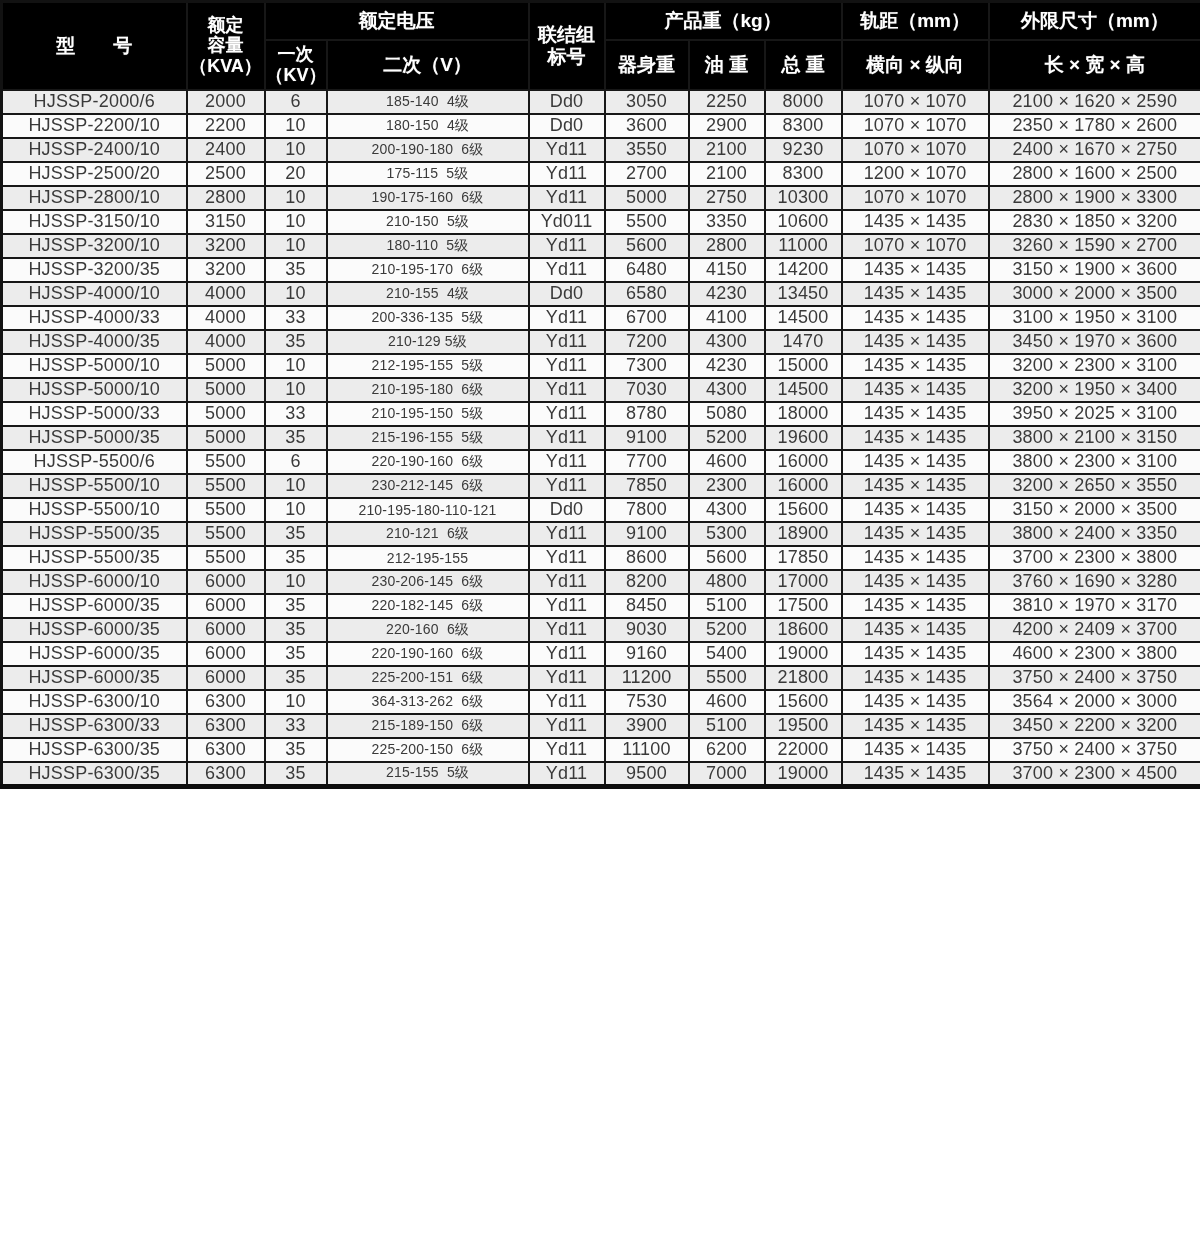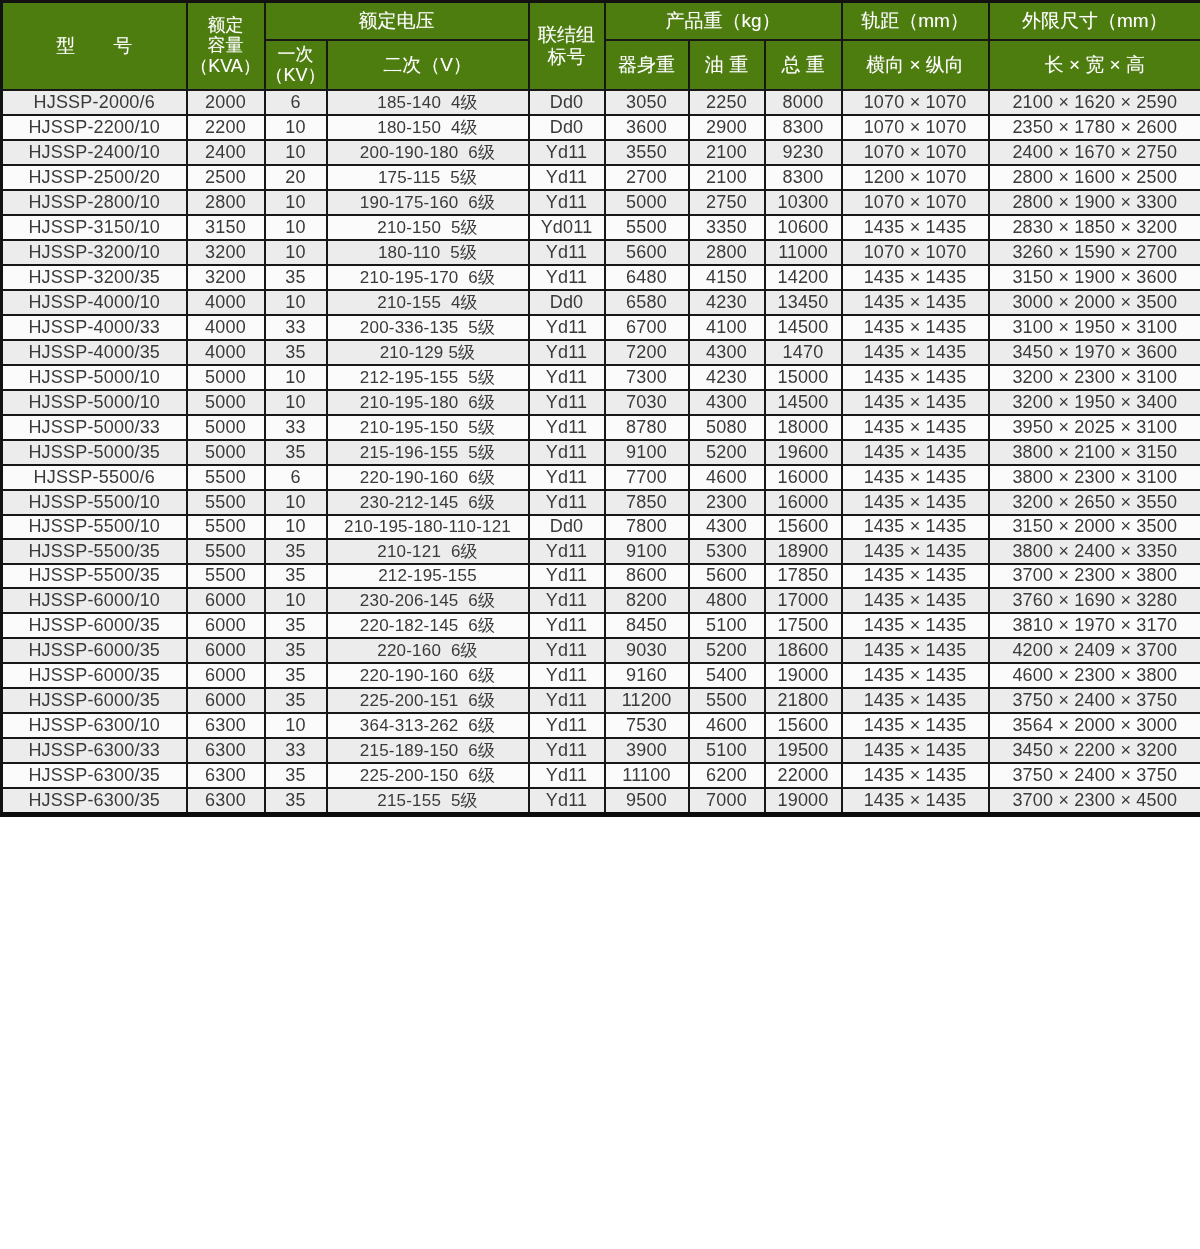--- a/index.html
+++ b/index.html
@@ -22,42 +22,42 @@
     border-bottom: 5px solid #0d0d0d;
   }
   table.spec th, table.spec td {
     border: 2px solid #171717;
     text-align: center;
     vertical-align: middle;
     padding: 0;
     overflow: hidden;
   }
   thead th {
-    background: #4d7c0f;
+    background: #000000;
     color: #ffffff;
-    font-weight: normal;
+    font-weight: bold;
     font-size: 19px;
     line-height: 1.15;
     white-space: pre-line;
     text-shadow: 0 0 1px rgba(255,255,255,0.35);
   }
   thead tr.h-top { height: 38px; }
   thead tr.h-sub { height: 50px; }
   thead th.small { font-size: 18px; }
   tbody tr { height: 24px; }
   tbody tr:nth-child(odd)  { background: #ececec; }
   tbody tr:nth-child(even) { background: #fbfbfb; }
   tbody td {
     color: #3a3a3a;
     font-size: 18px;
     white-space: pre;
     letter-spacing: 0.2px;
   }
   td.col-model { font-size: 18px; }
-  td.col-secondary_v { font-size: 17px; }
+  td.col-secondary_v { font-size: 14px; }
 </style>
 </head>
 <body>
 
 <div class="page">
   <table class="spec">
     <colgroup>
       <col style="width:185px">
       <col style="width:78px">
       <col style="width:62px">

